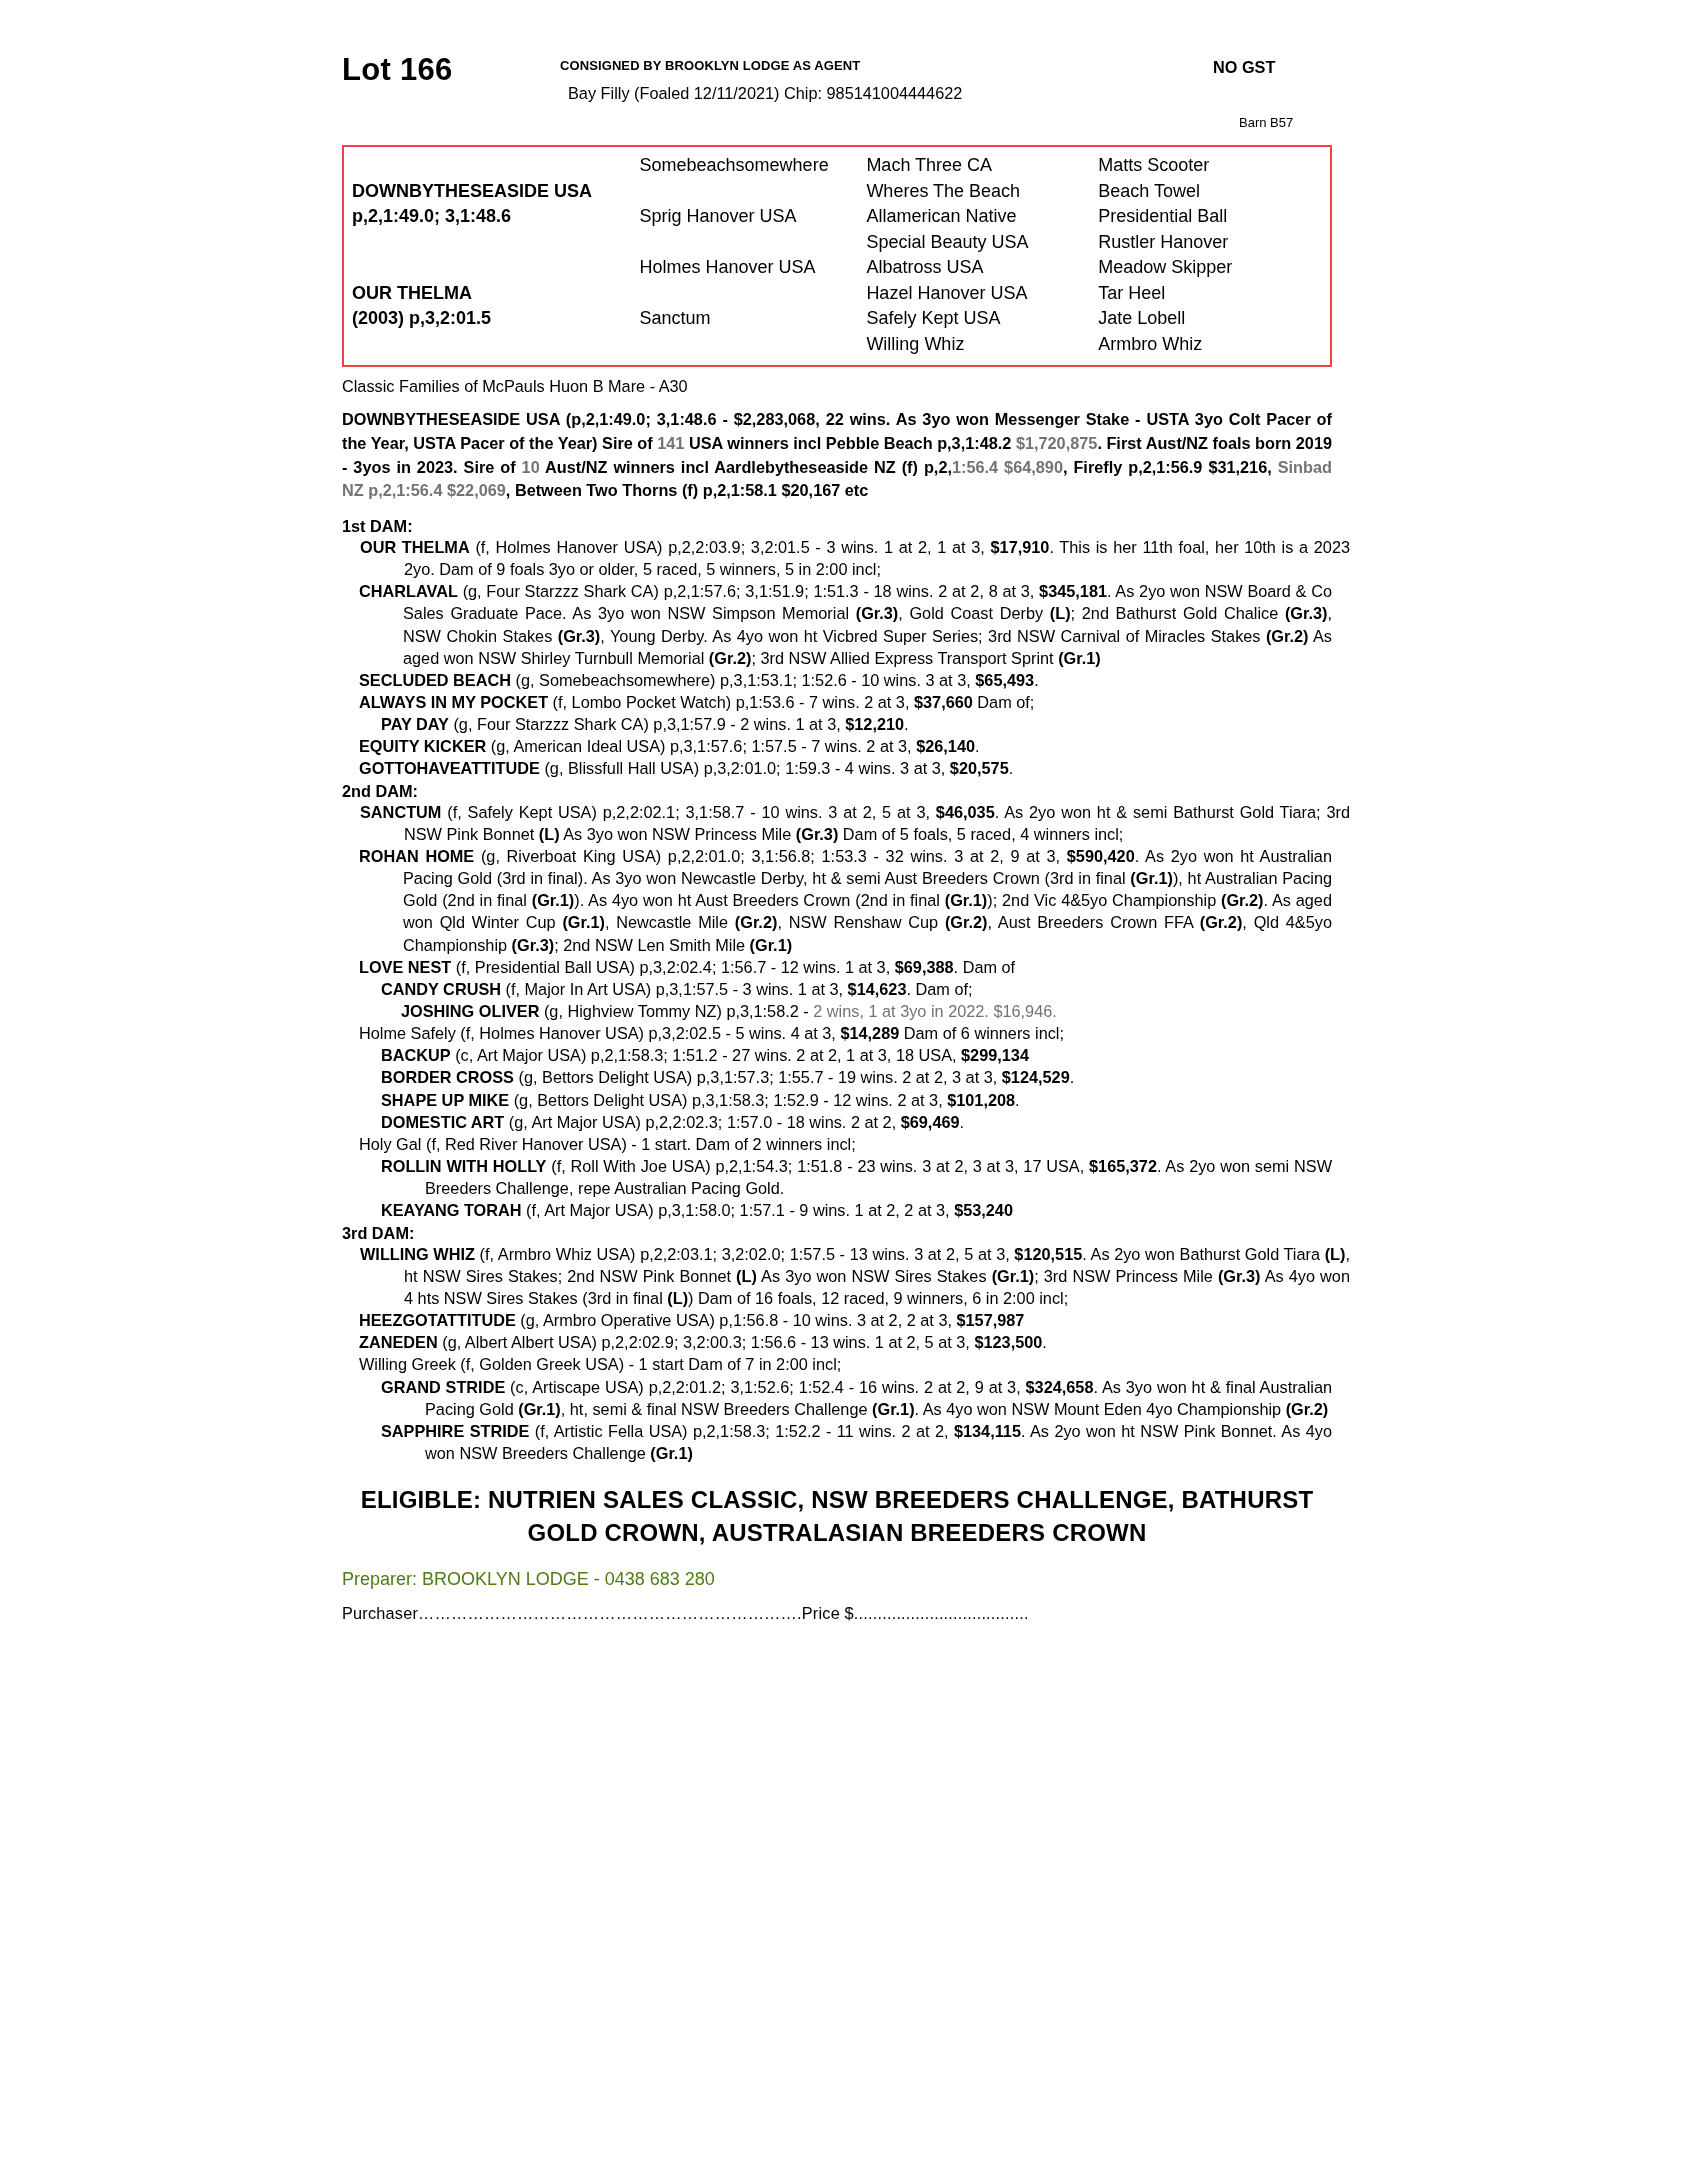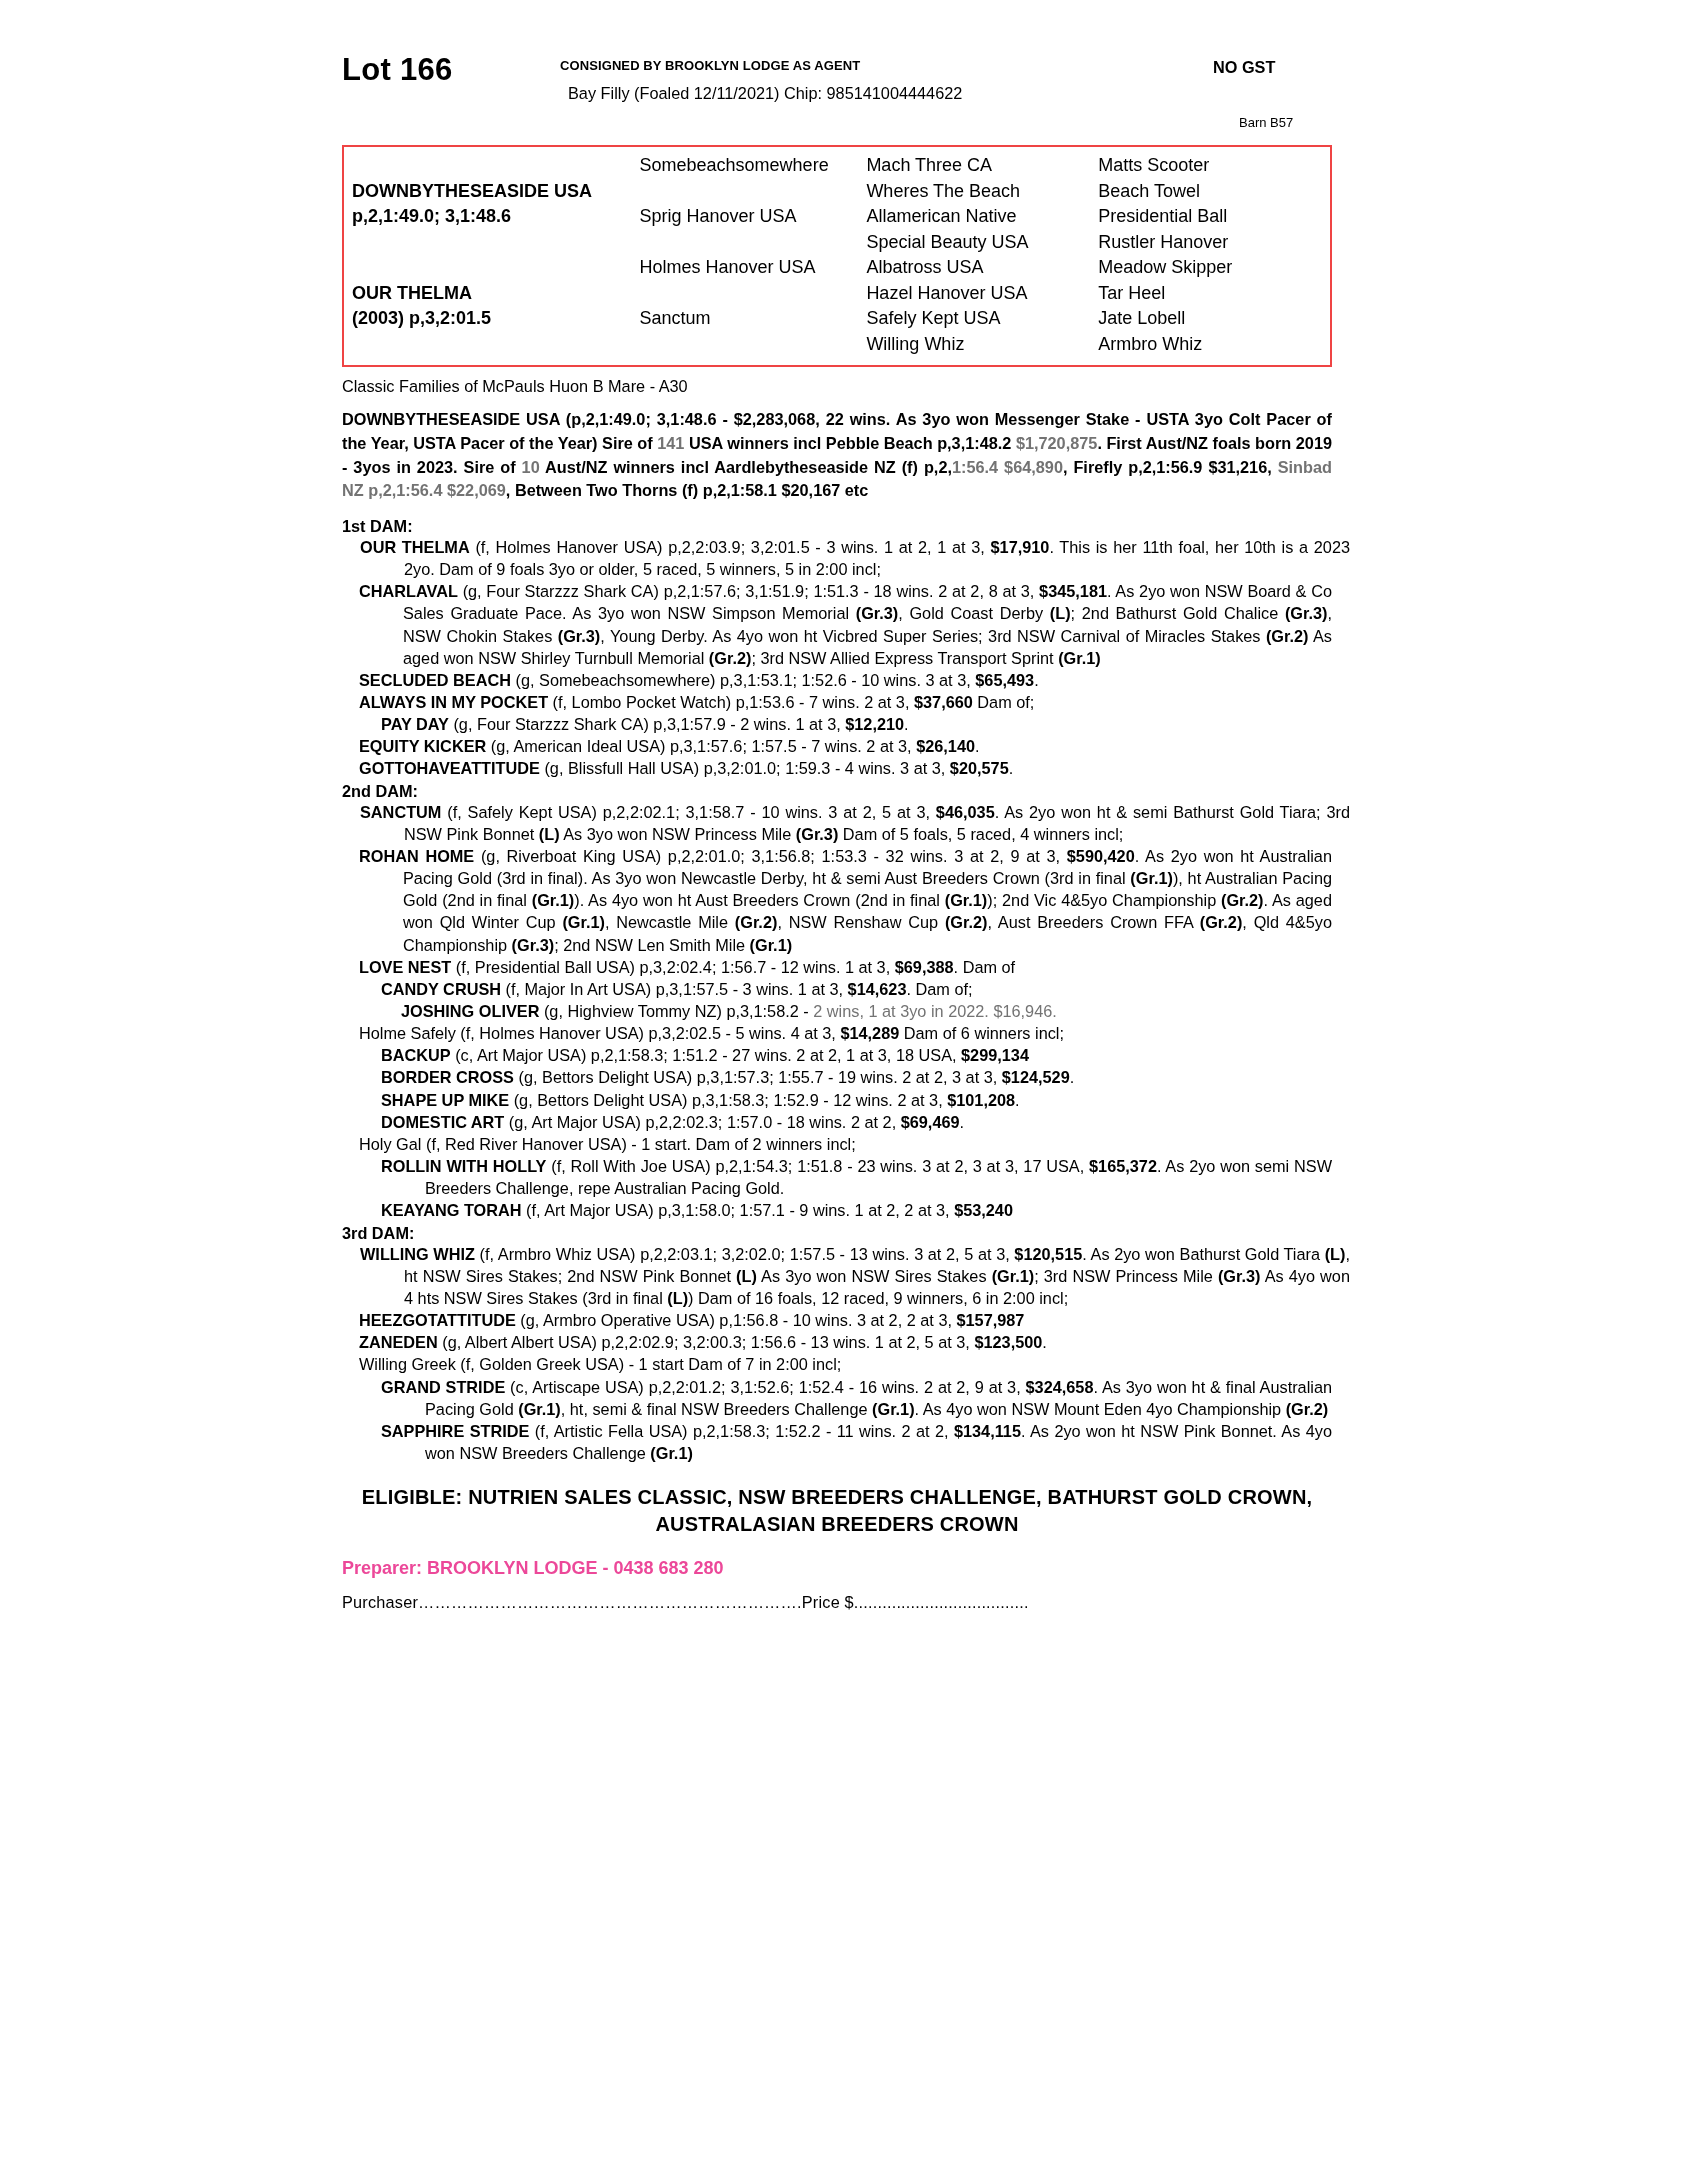--- a/index.html
+++ b/index.html
@@ -107,32 +107,32 @@
     text-align: justify;
     width: 990px;
   }
   .lvl1 { padding-left: 18px; text-indent: 0px; }
   .lvl1 > .txt { display: block; padding-left: 44px; text-indent: -44px; }
   .lvl2 > .txt { display: block; padding-left: 61px; text-indent: -44px; }
   .lvl3 > .txt { display: block; padding-left: 83px; text-indent: -44px; }
   .lvl4 > .txt { display: block; padding-left: 103px; text-indent: -44px; }
   
   .eligible {
-    font-size: 20px;
+    font-size: 24px;
     font-weight: bold;
     text-align: center;
     line-height: 1.35;
     width: 990px;
     margin-top: 20px;
     letter-spacing: 0.2px;
   }
   .preparer {
     font-size: 18px;
-    font-weight: bold;
-    color: #ec4899;
+    font-weight: normal;
+    color: #4d7c0f;
     margin-top: 20px;
   }
   .purchaser {
     font-size: 16.3px;
     margin-top: 14px;
     letter-spacing: 0.2px;
   }
 </style>
 </head>
 <body>

